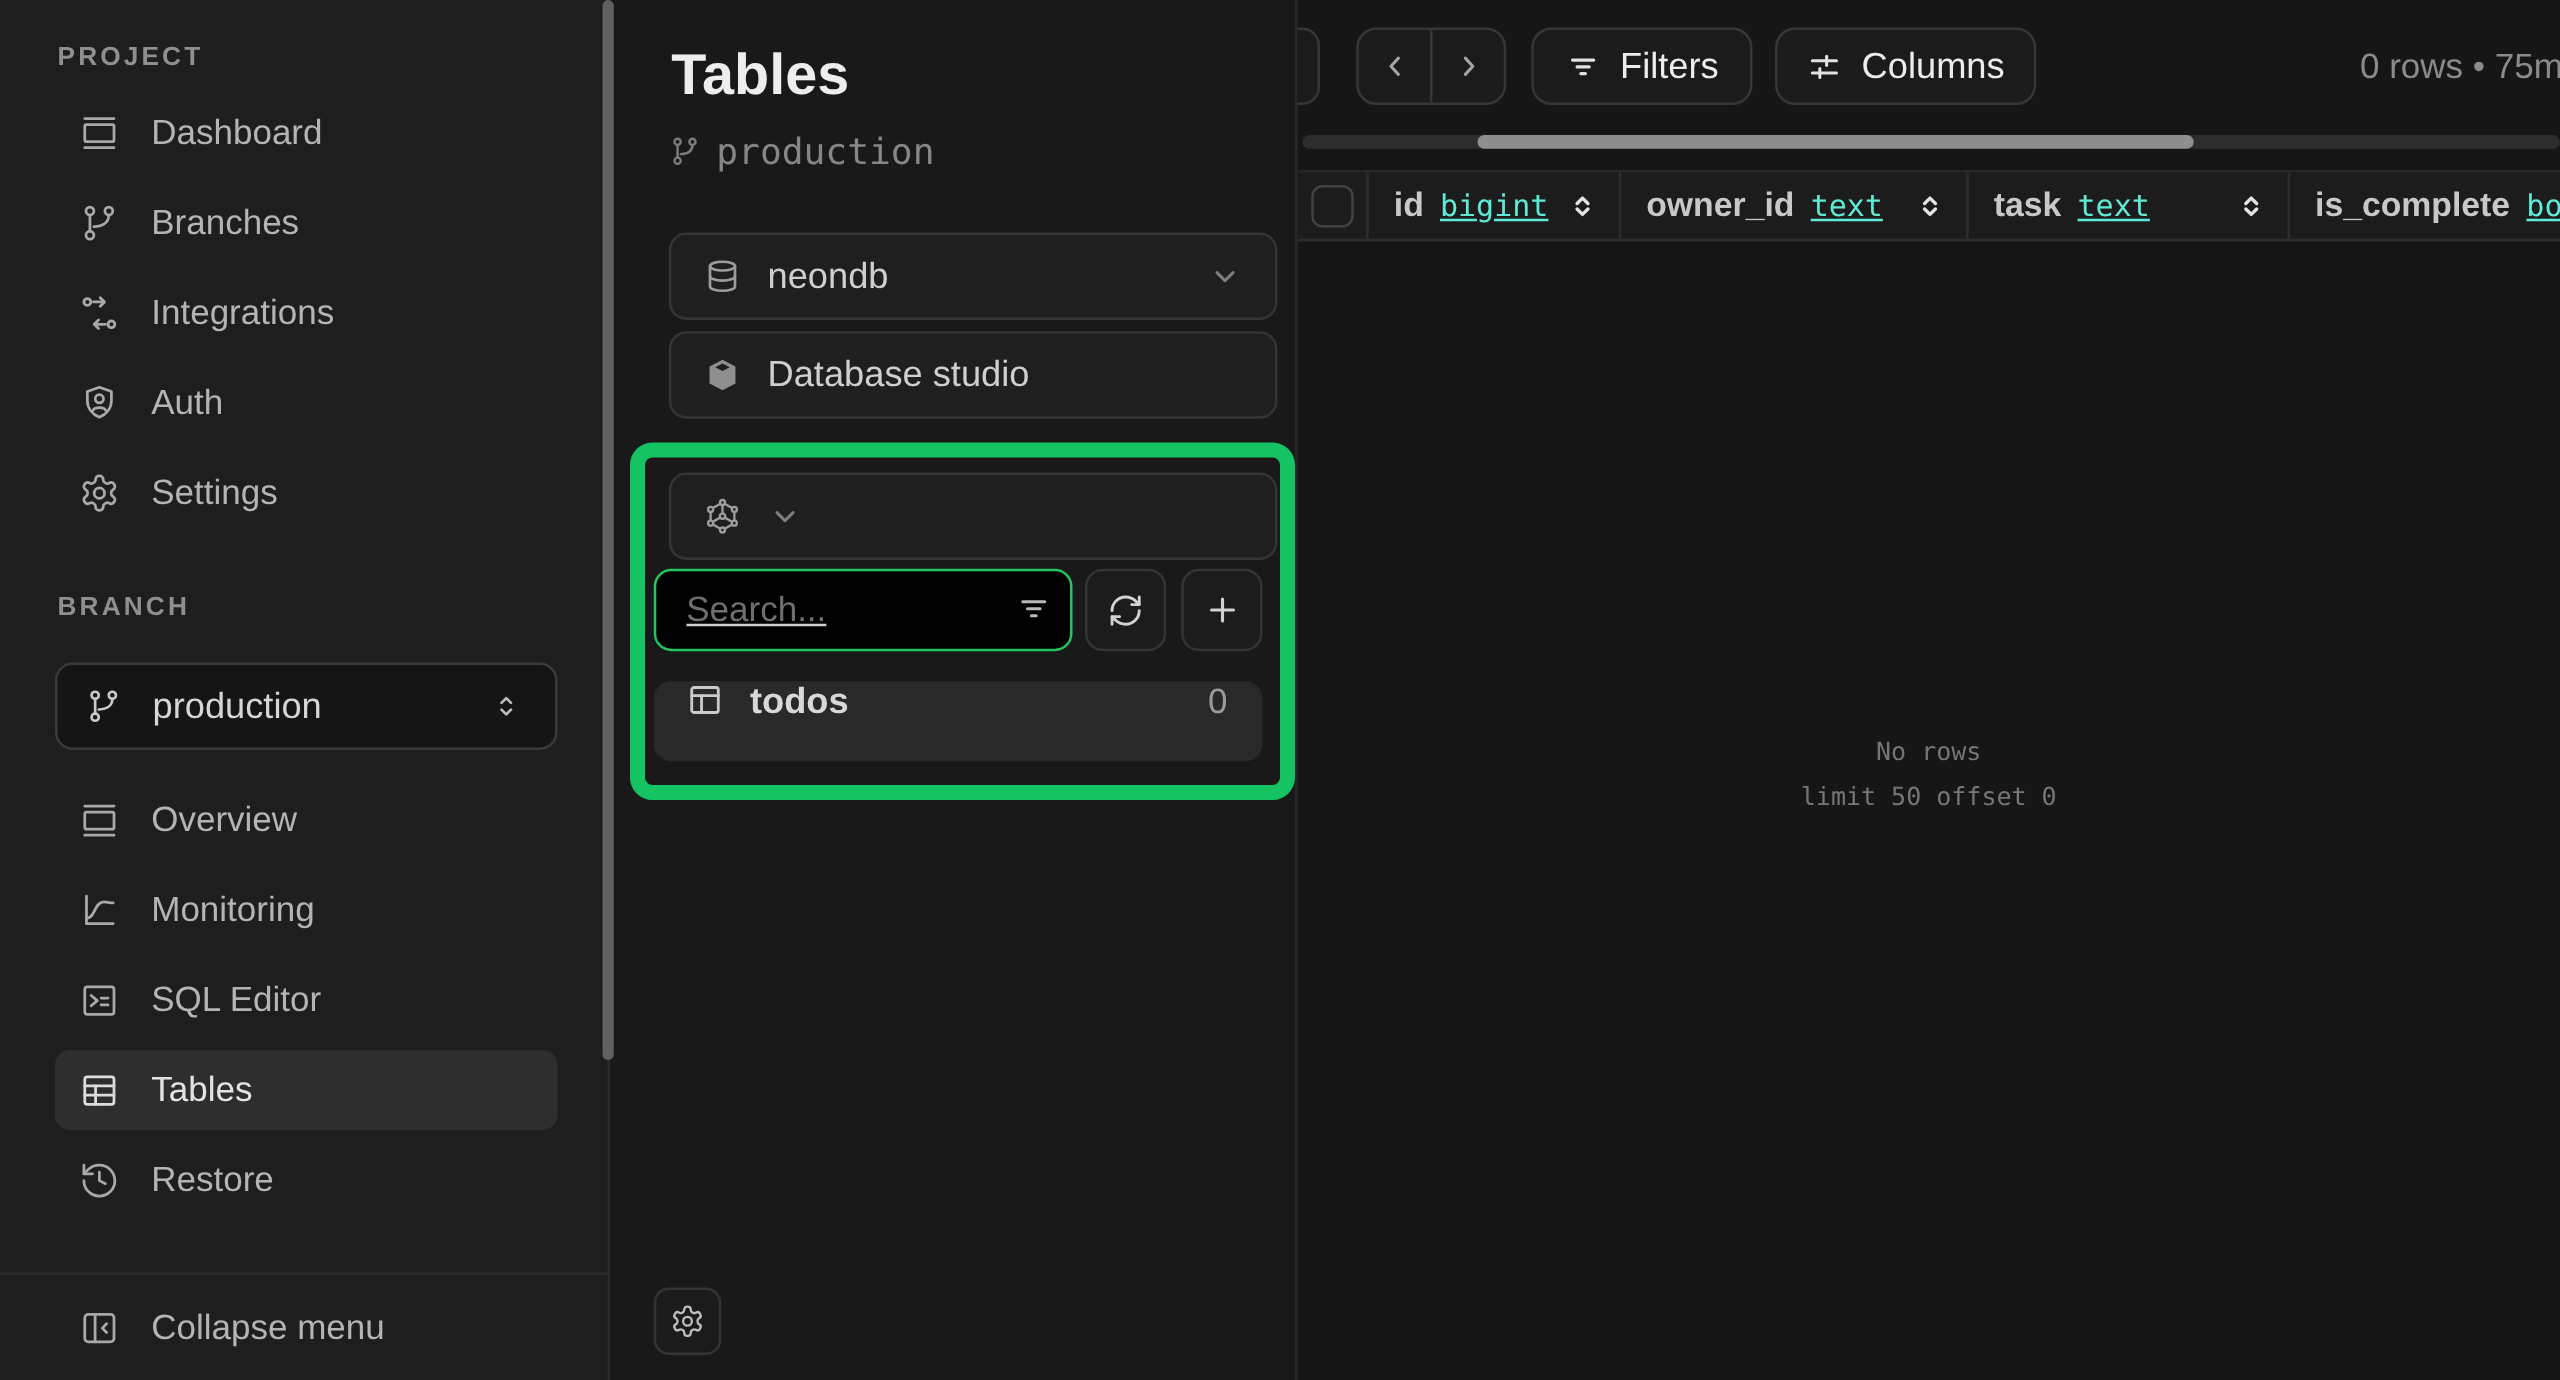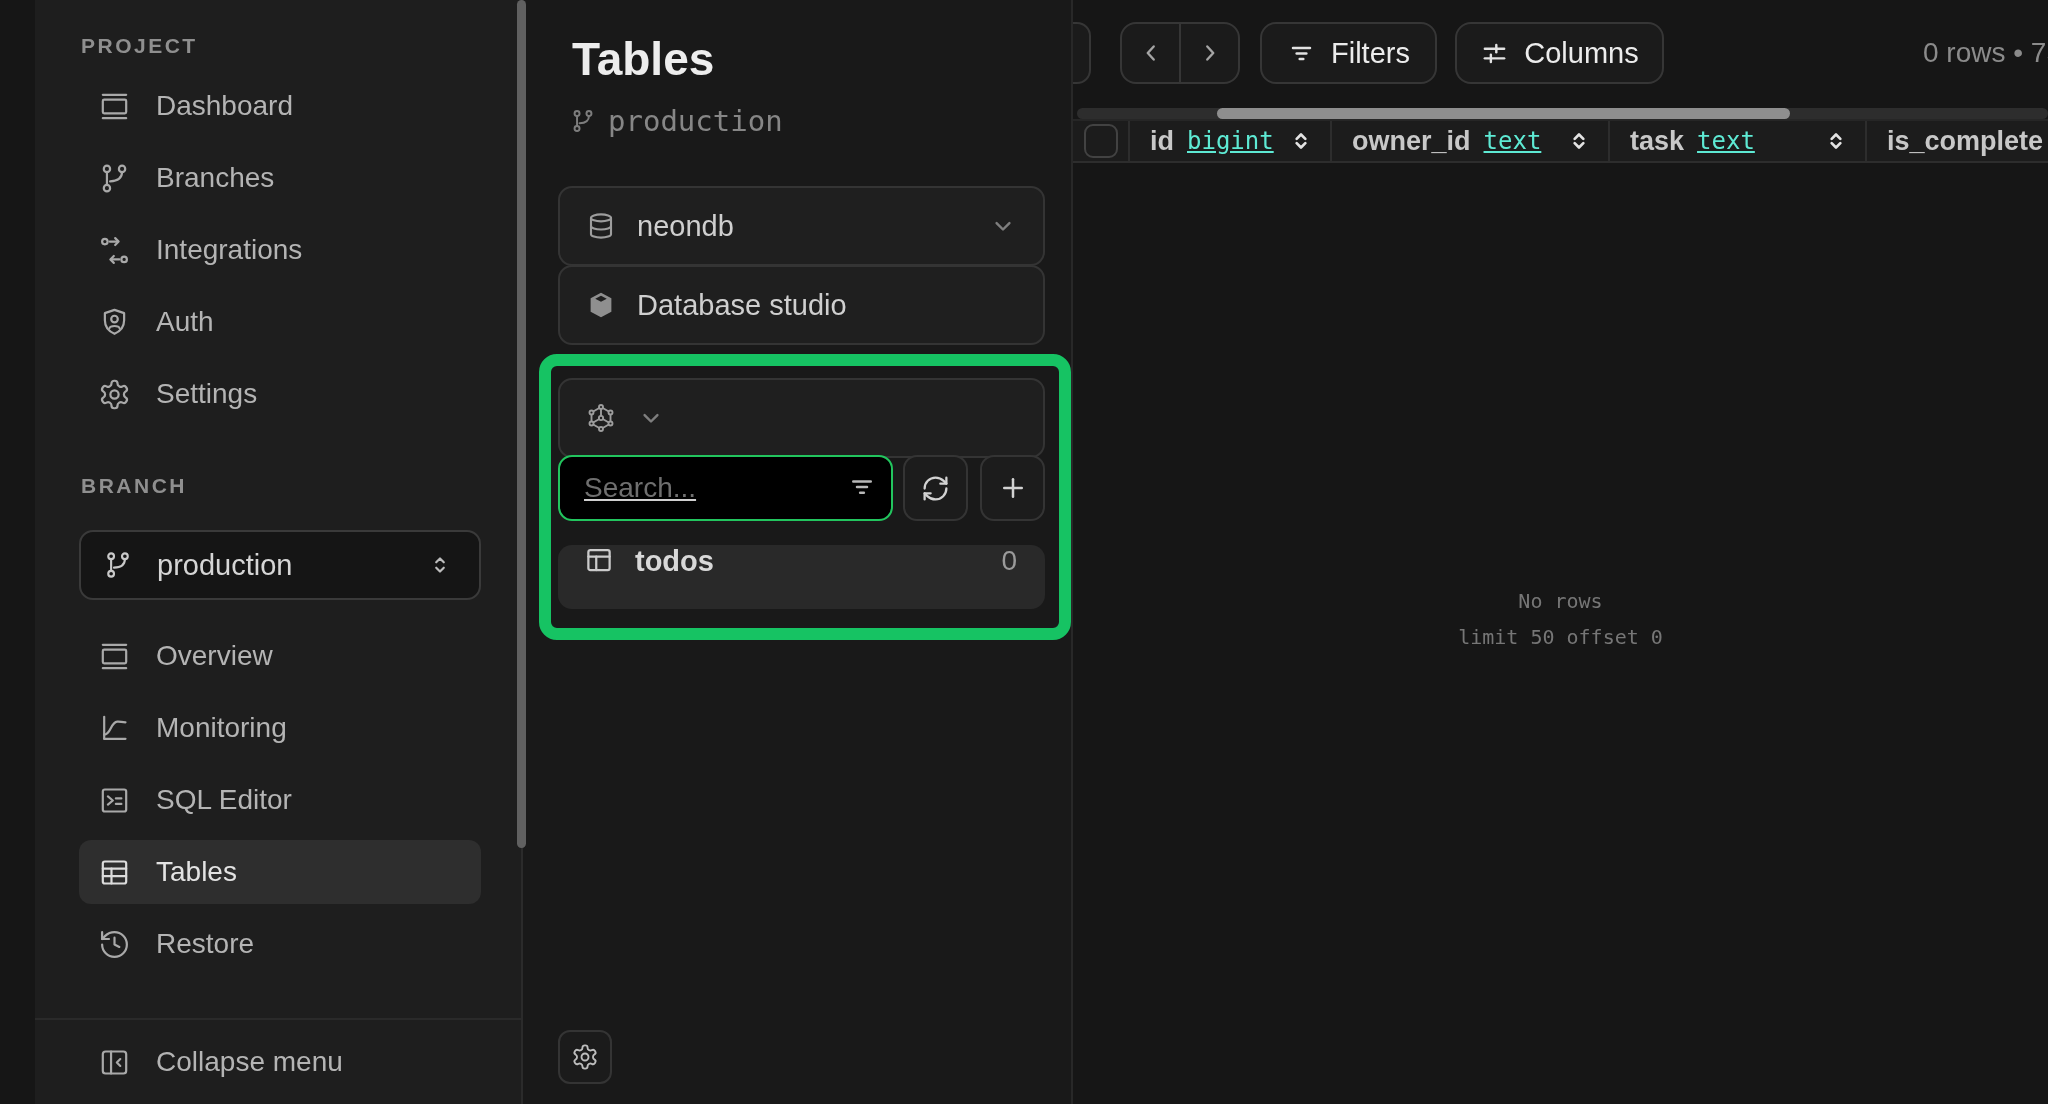--- a/index.html
+++ b/index.html
@@ -4,21 +4,21 @@
 <style>
   * { box-sizing: border-box; margin: 0; padding: 0; }
   html,body { width:2048px; height:1104px; background:#161616; overflow:hidden;
     font-family:"Liberation Sans","DejaVu Sans",sans-serif; }
   .mono { font-family:"DejaVu Sans Mono","Liberation Mono",monospace; }
   .app { display:flex; width:2048px; height:1104px; }
   svg { display:block; }
 
   
   .sidebar { position:relative; width:488px; flex:0 0 488px; background:#1e1e1e;
-    border-right:2px solid #2b2b2b; display:flex; flex-direction:column;margin-left:35px; }
+    border-right:2px solid #2b2b2b; display:flex; flex-direction:column; }
   .section-label { margin:34px 0 16px 46px; font-size:21px; font-weight:700;
     letter-spacing:2.5px; color:#8f8f8f; }
   .section-label.second { margin-top:40px; }
   .nav-item { height:64px; margin:0 40px 8px 44px; padding-left:19px; border-radius:12px;
     display:flex; align-items:center; gap:25px; color:#b2b2b2; cursor:pointer; }
   .nav-item .nav-icon { color:#a9a9a9; width:33px; height:33px; flex:0 0 33px; }
   .nav-item .nav-label { font-size:28px; color:#b4b4b4; white-space:nowrap; }
   .nav-item.selected { background:#2e2e2e; }
   .nav-item.selected .nav-label { color:#e3e3e3; }
   .nav-item.selected .nav-icon { color:#dcdcdc; }
@@ -34,21 +34,21 @@
   .scroll-thumb { position:absolute; top:0; right:-5px; width:9px; height:848px;
     background:#606060; border-radius:5px; z-index:6; }
 
   
   .tables-panel { position:relative; width:548px; flex:0 0 548px; background:#191919; }
   .panel-title { position:absolute; left:49px; top:30px; font-size:46px; font-weight:700;
     color:#ededed; line-height:58px; }
   .breadcrumb { position:absolute; left:47px; top:104px; display:flex; align-items:center;
     gap:12px; color:#7d7d7d; }
   .breadcrumb .crumb { font-size:29px; color:#868686; }
-  .panel-row { position:absolute; left:35px; width:487px; height:80px; background:#1f1f1f;
+  .panel-row { position:absolute; left:47px; width:487px; height:70px; background:#1f1f1f;
     border:2px solid #343434; border-radius:14px; display:flex; align-items:center;
     padding:0 26px; gap:21px; cursor:pointer; }
   .panel-row .row-icon { color:#9d9d9d; width:30px; height:30px; flex:0 0 30px; }
   .panel-row .row-label { font-size:29px; color:#cfcfcf; flex:1; white-space:nowrap; }
   .panel-row .chev { color:#7e7e7e; }
   .green-box { position:absolute; left:16px; top:354px; width:532px; height:286px;
     border:12px solid var(--highlight-green,#16c363); border-radius:18px; z-index:4; }
   .search-wrap { position:absolute; left:35px; top:455px; width:335px; height:66px; z-index:5; }
   .search-input { width:100%; height:100%; background:#000000; border:2px solid #22c55e;
     border-radius:14px; color:#d0d0d0; font-size:28px; padding:0 62px 0 24px; outline:none;
@@ -86,21 +86,21 @@
   .btn-filters { left:187px; width:177px; }
   .btn-columns { left:382px; width:209px;justify-content:center; }
   .btn-add { left:607px; width:229px; background:#f5f5f5; border:none; color:#181818; }
   .btn-add .t-icon { color:#181818; }
   .row-status { position:absolute; left:850px; top:37px; font-size:28px; color:#8b8b8b;
     white-space:nowrap; }
   .hscroll { position:absolute; left:4px; right:0; top:108px; height:11px;
     background:#2d2d2d; border-radius:6px; }
   .hscroll .thumb { position:absolute; left:140px; width:573px; height:11px;
     background:#8e8e8e; border-radius:6px; cursor:pointer; }
-  .grid-header { position:absolute; left:0; right:0; top:119px; height:44px;
+  .grid-header { position:absolute; left:0; right:0; top:136px; height:57px;
     background:#1c1c1c; border-top:2px solid #262626; border-bottom:2px solid #2d2d2d;
     display:flex; }
   .gh-cell { display:flex; align-items:center; border-right:2px solid #2d2d2d;
     padding:0 16px 0 20px; overflow:hidden; white-space:nowrap; cursor:pointer; }
   .gh-check { flex:0 0 57px; justify-content:center; padding:0; }
   .checkbox { width:34px; height:34px; border:2px solid #424242; border-radius:9px;
     background:transparent; cursor:pointer; }
   .gh-cell .col-name { font-size:27px; font-weight:700; color:#c8c8c8; margin-right:13px; }
   .gh-cell .col-type { font-size:24px; color:#5eead4;text-decoration:underline; }
   .gh-cell .sort { margin-left:auto; color:#e3e3e3; }

